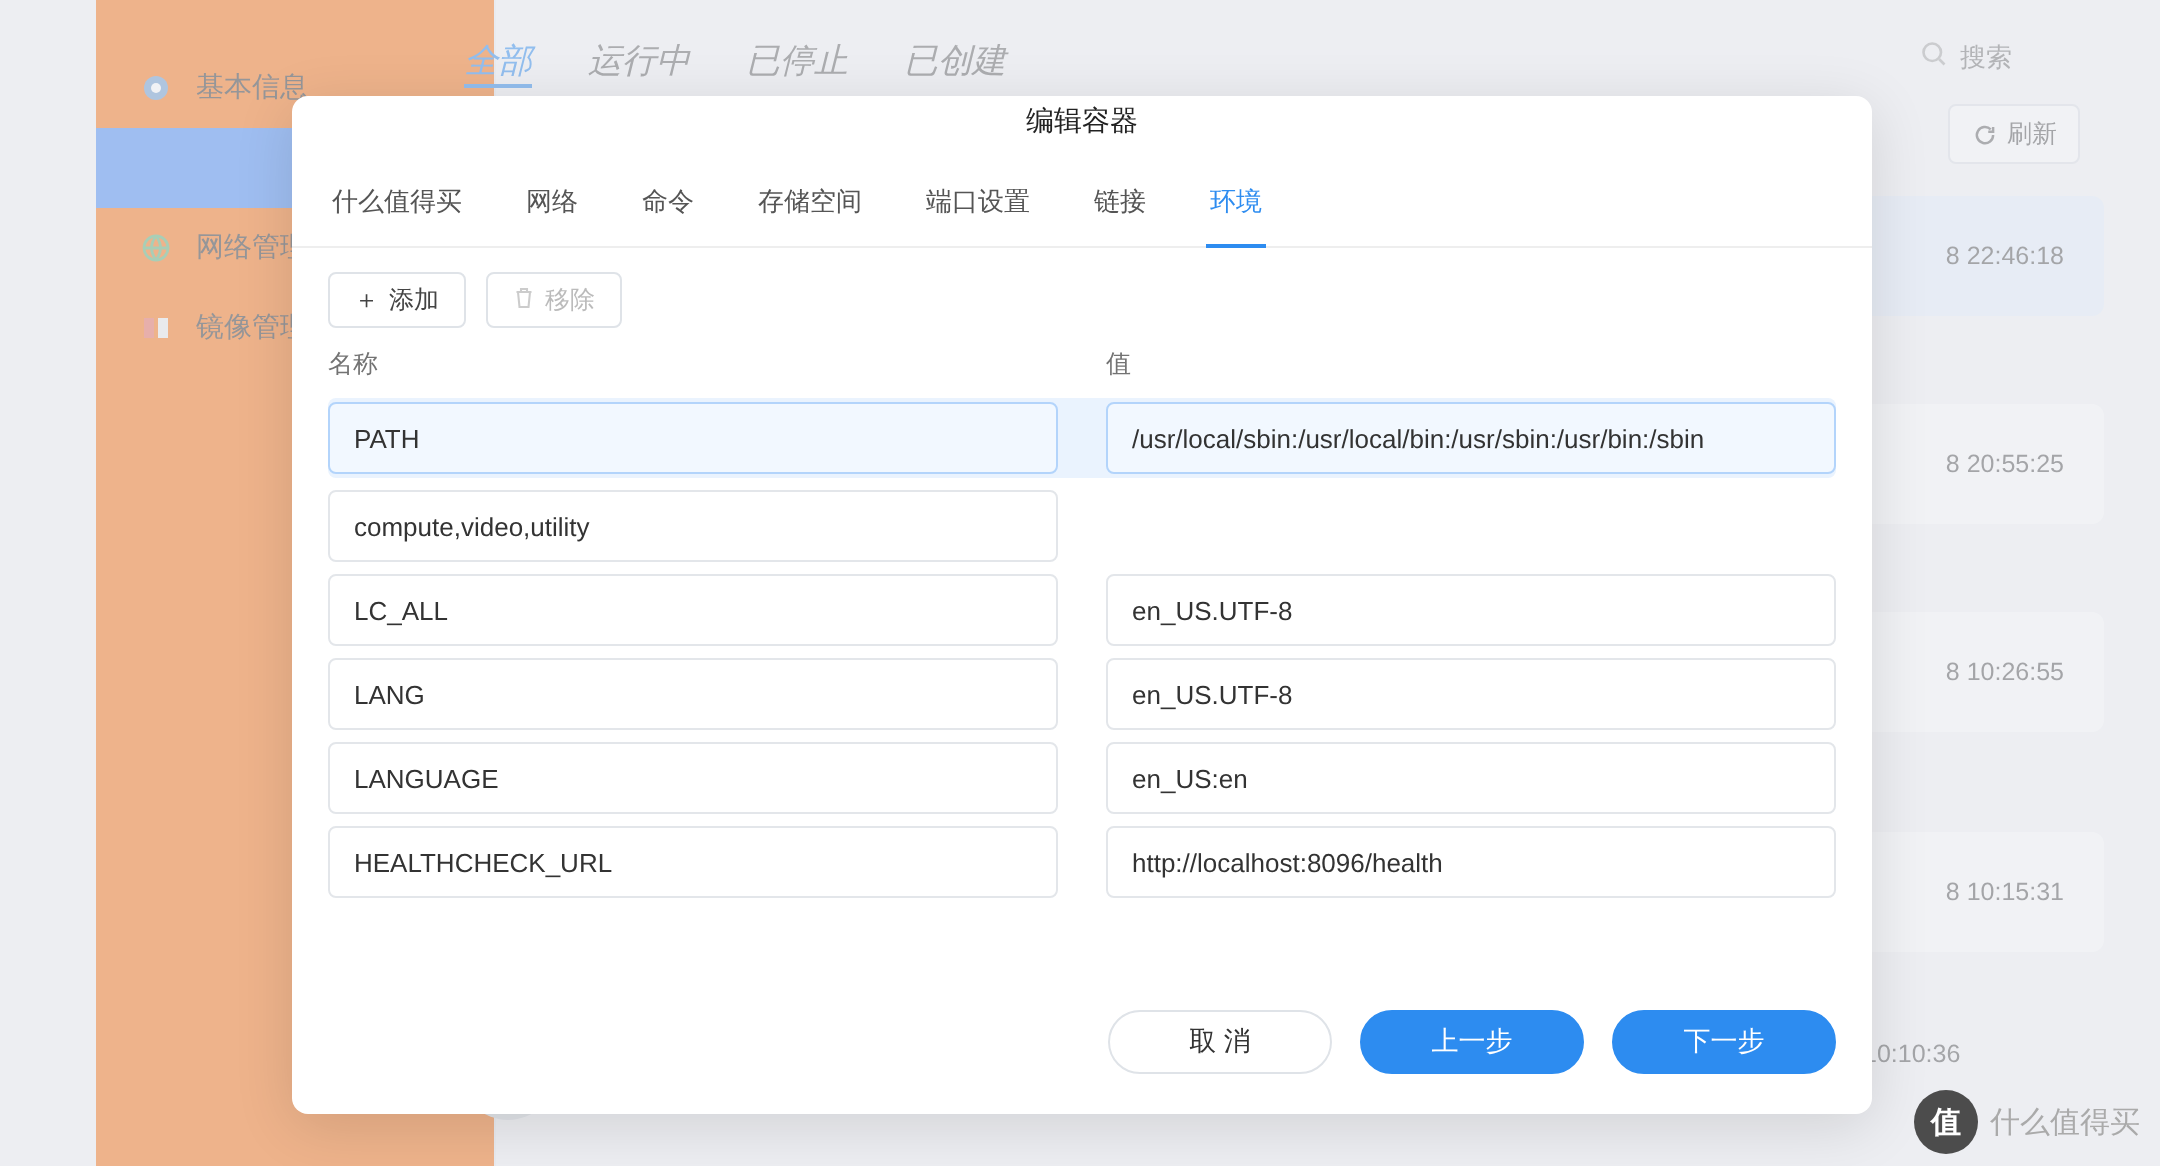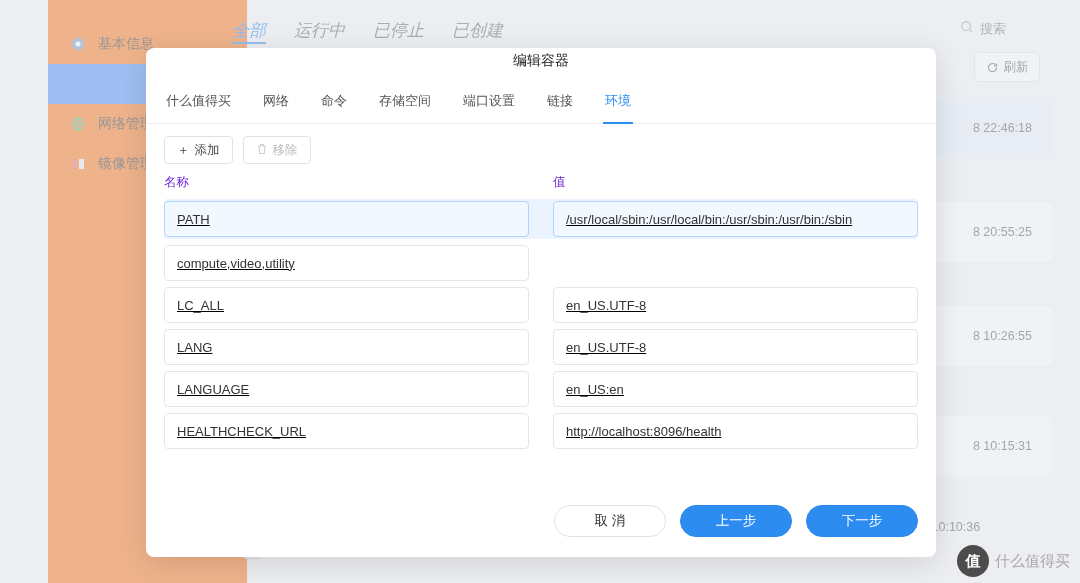--- a/index.html
+++ b/index.html
@@ -153,31 +153,30 @@
       display:flex; align-items:center; gap:5px;
       font-size:12.5px; color:#444; cursor:pointer;
     }
     .tb-btn.disabled { color:#bbb; cursor:not-allowed; }
 
     .modal-headers {
       display:grid;
       grid-template-columns: 1fr 1fr;
       gap:24px;
       padding: 2px 18px 8px;
-      font-size:12.5px; color:#6d28d9;
+      font-size:12.5px; color:#737373;
     }
     .env-rows {
       padding: 0 18px;
       display:flex; flex-direction:column; gap:6px;
     }
     .env-row {
       display:grid;
       grid-template-columns:1fr 1fr;
       gap:24px;
-      text-decoration:underline;
     }
     .env-input {
       height:36px;
       border:1px solid #e3e6ea;
       border-radius:4px;
       padding:0 12px;
       font-size:13px;
       color:#333;
       outline:none;
     }

